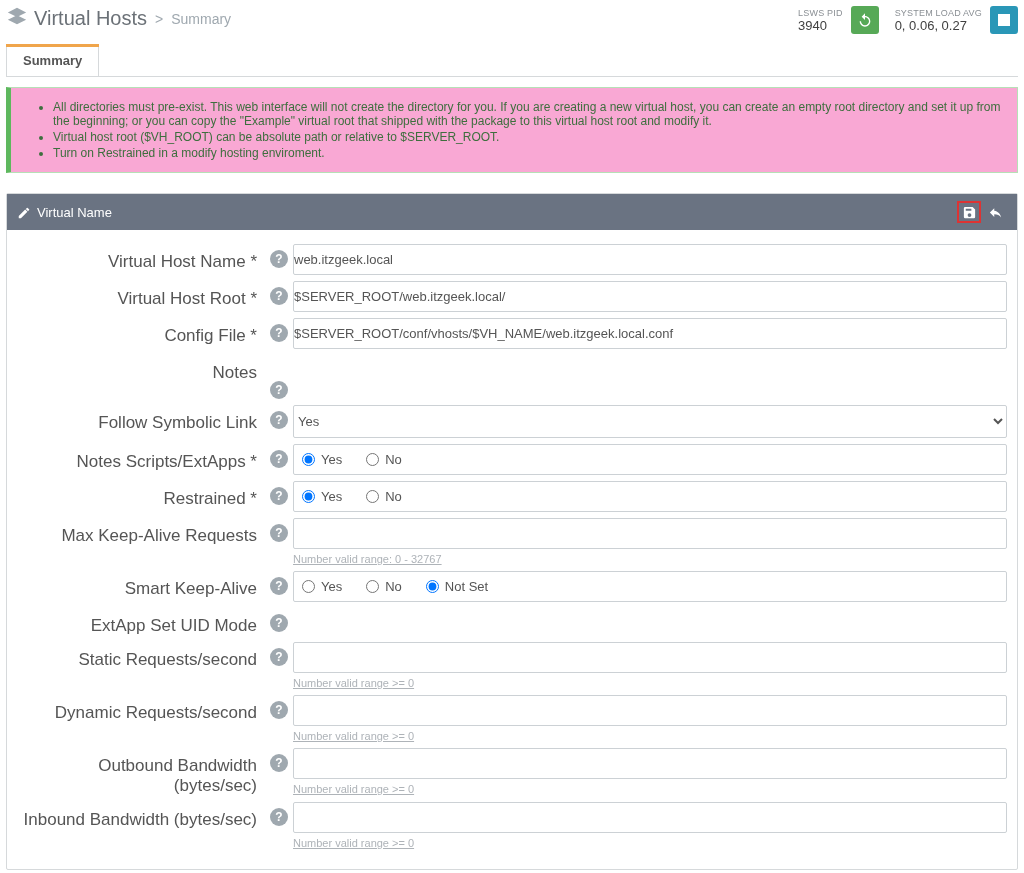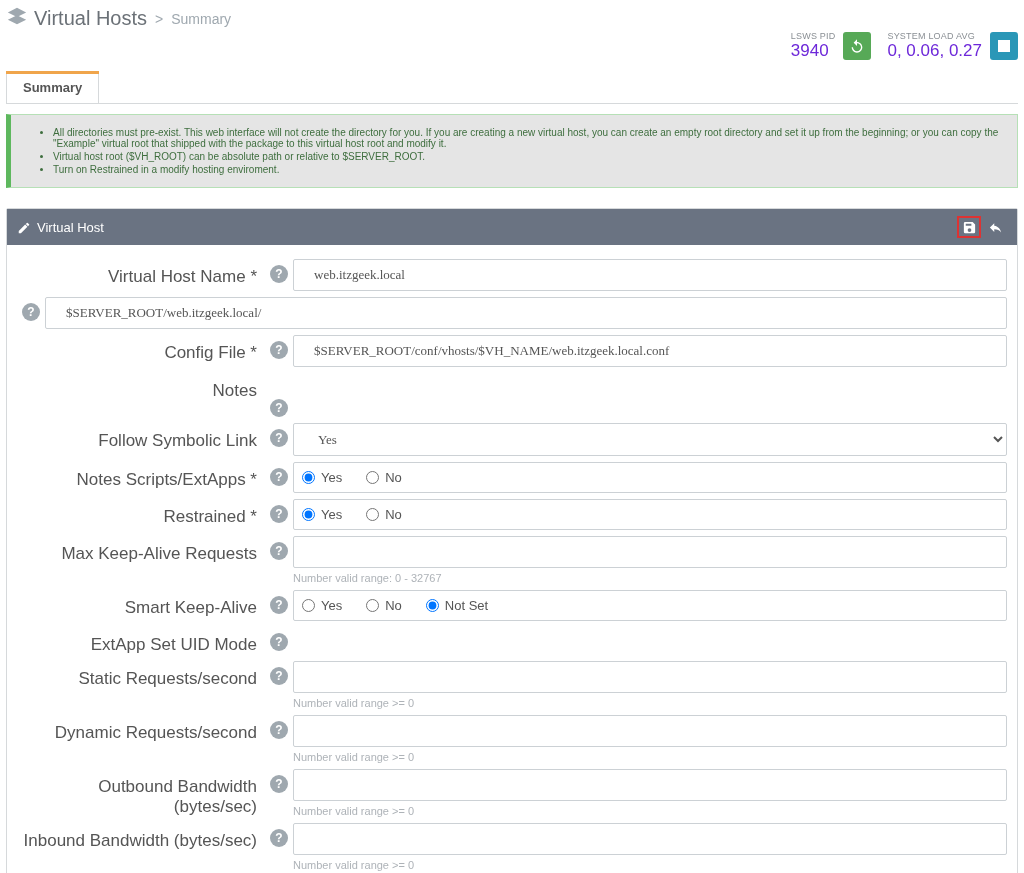--- a/index.html
+++ b/index.html
@@ -8,42 +8,41 @@
     font-size: 13px;
     color: #555;
     background: #fff;
     padding: 0 6px 20px 6px;
   }
   
   .top {
     display: flex;
     align-items: flex-start;
     padding: 6px 0 10px 0;
-    flex-direction: column;
   }
   .top-left {
     display: flex;
     align-items: center;
     gap: 6px;
   }
   .top-left .hosts-icon svg { width: 22px; height: 22px; fill: #9fa8af; }
   .top-left .title-main { font-size: 20px; color: #6b7177; font-weight: 400; }
   .top-left .title-sep { color: #9fa8af; font-size: 14px; margin: 0 2px; }
   .top-left .title-sub { color: #9fa8af; font-size: 14px; }
   .top-right {
     margin-left: auto;
     display: flex;
     gap: 16px;
     align-items: flex-start;
   }
   .stat {
     text-align: left;
   }
   .stat .label { font-size: 9px; color: #8a8f94; letter-spacing: .2px; }
-  .stat .value { font-size: 17px; color: #6d28d9; }
+  .stat .value { font-size: 13px; color: #404040; }
   .icon-btn {
     width: 28px; height: 28px;
     display:flex; align-items:center; justify-content:center;
     border-radius:3px;
   }
   .icon-green { background:#57a957; }
   .icon-teal  { background:#2a97b7; }
   .icon-btn svg { width:16px; height:16px; fill:#fff; }
   .stat-group { display:flex; align-items:center; gap:8px; }
 
@@ -63,24 +62,24 @@
     position:absolute; left:-1px; right:-1px; top:-1px; height:3px;
     background:#f0a54b;
   }
   .tab.active { font-weight:600; color:#555; }
 
   
   .alert {
     margin-top:10px;
     border:1px solid #b6e0b6;
     border-left:5px solid #5eb85e;
-    background:#e5e5e5;
+    background:#f9a8d4;
     padding:10px 14px;
     color:#3e6e3e;
-    font-size:10px;
+    font-size:12px;
   }
   .alert ul { padding-left: 28px; }
   .alert li { margin:2px 0; }
 
   
   .panel {
     margin-top:20px;
     border:1px solid #d6d9db;
     border-radius:2px;
   }
@@ -122,28 +121,28 @@
     width:18px; height:18px; border-radius:50%;
     background:#9fa8af; color:#fff;
     display:flex; align-items:center; justify-content:center;
     font-size:12px; font-weight:700;
   }
   .row .ctrl { flex:1; }
   .ctrl input[type=text], .ctrl textarea, .ctrl select {
     width:100%;
     border:1px solid #ccd1d5;
     border-radius:2px;
-    padding:7px 20px;
+    padding:7px 0;
     font-size:13px;
     color:#555;
-    font-family:Liberation Serif, serif;
+    font-family:Liberation Sans, sans-serif;
     background:#fff;
   }
   .ctrl textarea { height:66px; resize:both; }
-  .ctrl .hint { font-size:11px; color:#aeb3b8; margin-top:4px; }
+  .ctrl .hint { font-size:11px; color:#aeb3b8; margin-top:4px;text-decoration:underline; }
   .radios {
     border:1px solid #ccd1d5;
     border-radius:2px;
     padding:7px 8px;
     display:flex;
     gap:24px;
     align-items:center;
   }
   .radios label { display:flex; align-items:center; gap:6px; font-size:13px; color:#555; }
   .ctrl select { appearance:auto; }
@@ -200,21 +199,21 @@
   </ul>
 </div>
 
 <div class="panel">
   <div class="panel-head">
     <span class="edit-icon">
       <svg viewBox="0 0 24 24">
           <path d="M3 17.25V21h3.75L17.81 9.94l-3.75-3.75L3 17.25zM20.71 7.04a1 1 0 0 0 0-1.41l-2.34-2.34a1 1 0 0 0-1.41 0l-1.83 1.83 3.75 3.75 1.83-1.83z"></path>
         </svg>
     </span>
-    <span>Virtual Host</span>
+    <span>Virtual Name</span>
     <span class="spacer"></span>
     <span class="action save">
       <svg viewBox="0 0 24 24">
           <path d="M17 3H5a2 2 0 0 0-2 2v14a2 2 0 0 0 2 2h14a2 2 0 0 0 2-2V7l-4-4zM12 19a3 3 0 1 1 0-6 3 3 0 0 1 0 6zm3-10H6V6h9v3z"></path>
         </svg>
     </span>
     <span class="action">
       <svg viewBox="0 0 24 24">
           <path d="M10 9V5l-7 7 7 7v-4.1c5 0 8.5 1.6 11 5.1-1-5-4-10-11-11z"></path>
         </svg>
@@ -225,20 +224,21 @@
 
     <div class="row">
       <div class="lbl">Virtual Host Name *</div>
       <div class="help">
           <div class="help-badge">?</div>
         </div>
       <div class="ctrl"><input type="text" value="web.itzgeek.local" style=""></div>
     </div>
 
     <div class="row">
+      <div class="lbl">Virtual Host Root *</div>
       <div class="help">
           <div class="help-badge">?</div>
         </div>
       <div class="ctrl"><input type="text" value="$SERVER_ROOT/web.itzgeek.local/" style=""></div>
     </div>
 
     <div class="row">
       <div class="lbl">Config File *</div>
       <div class="help">
           <div class="help-badge">?</div>

